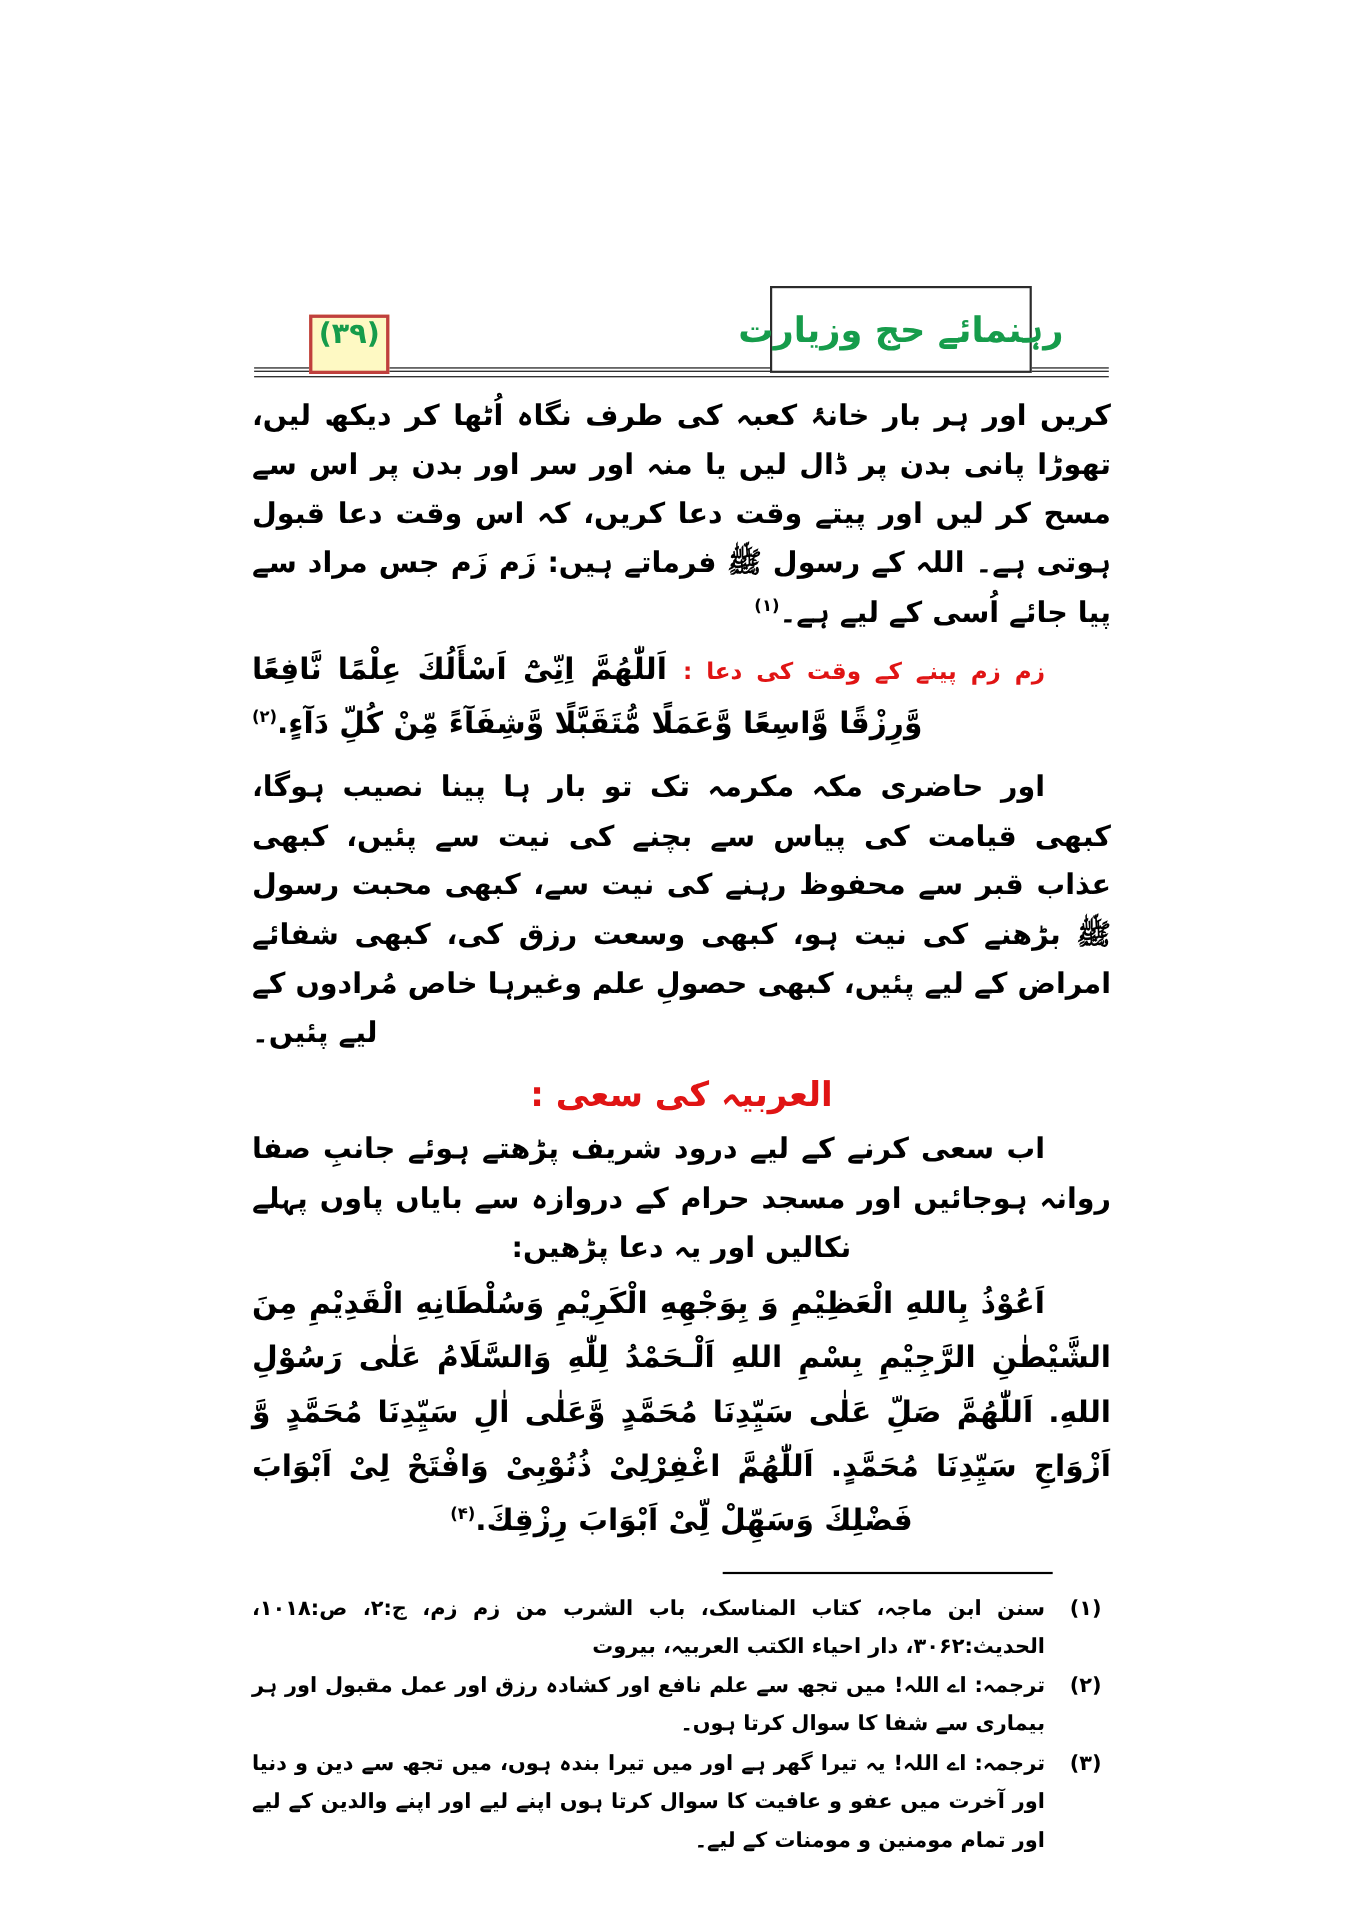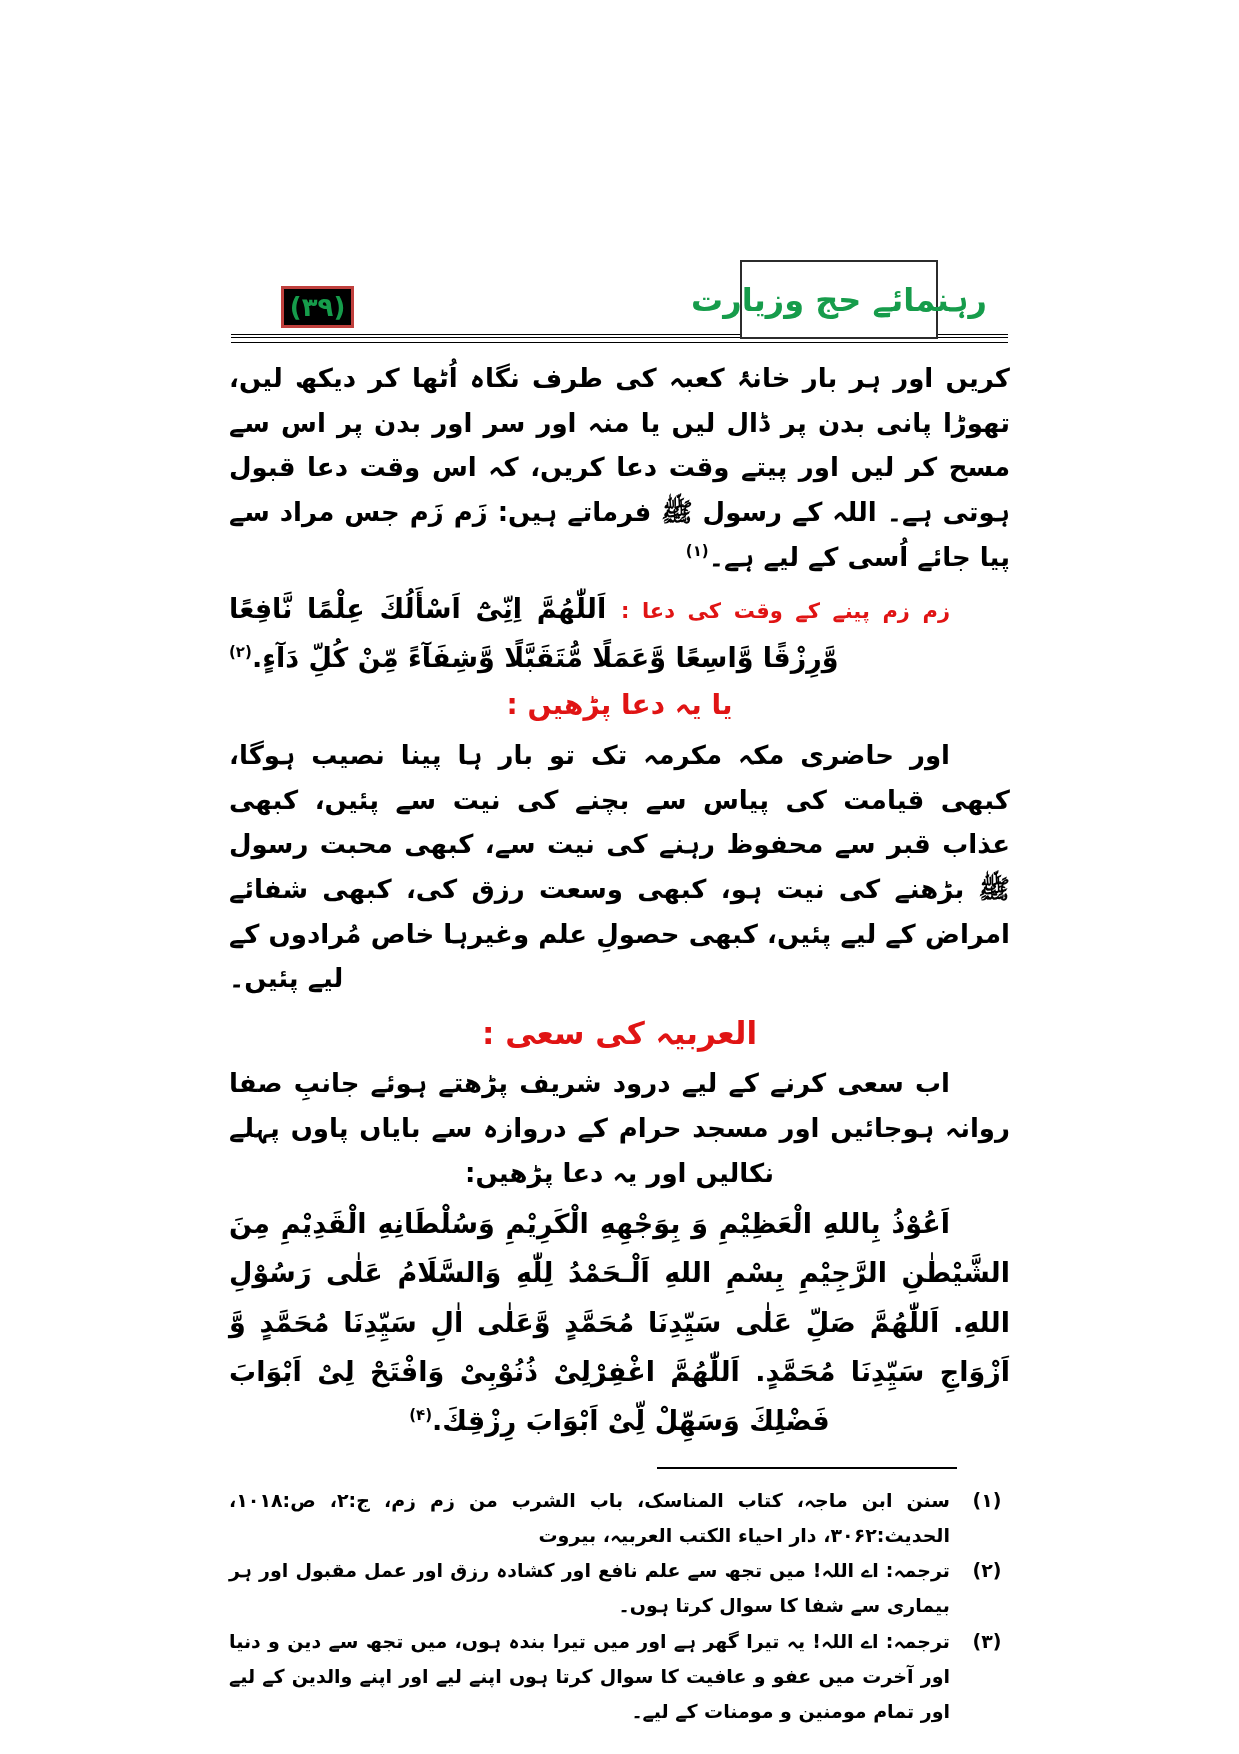--- a/index.html
+++ b/index.html
@@ -39,36 +39,36 @@
   }
   .rule-triple::after{
     content:"";
     position:absolute;
     left:0; right:0; top:2.2px;
     border-top:1.6px solid #000;
   }
   .num-box{
     position:absolute;
     left:52px; top:26px;
-    width:73px; height:42px;
-    background:#000000;
+    width:73px; height:54px;
+    background:#fef9c3;
     border:3px solid var(--red_border,#c0403d);
     box-sizing:border-box;
-    display:flex; align-items:center; justify-content:center;
+    display:flex; justify-content:center;
     z-index:2;
   }
   .num-box span{
     color:var(--green,#169c4b);
     font-weight:bold;
     font-size:26px;
   }
   .title-box{
     position:absolute;
     right:72px; top:0;
-    width:198px; height:79px;
+    width:238px; height:79px;
     background:#fff;
     border:2.5px solid #2b2b2b;
     box-sizing:border-box;
     display:flex; align-items:center; justify-content:center;
     z-index:2;
   }
   .title-box span{
     color:var(--green,#169c4b);
     font-weight:bold;
     font-size:32px;
@@ -142,21 +142,20 @@
       </div>
       <div class="title-box">
         <span>رہنمائے حج وزیارت</span>
       </div>
     </header>
 
     <p class="urdu"><span>کریں اور ہر بار خانۂ کعبہ کی طرف نگاہ اُٹھا کر دیکھ لیں، تھوڑا پانی بدن پر ڈال لیں یا منہ اور سر اور بدن پر اس سے مسح کر لیں اور پیتے وقت دعا کریں، کہ اس وقت دعا قبول ہوتی ہے۔ اللہ کے رسول ﷺ فرماتے ہیں: زَم زَم جس مراد سے پیا جائے اُسی کے لیے ہے۔</span><sup class="ref">(۱)</sup></p>
 
     <p class="dua indent last-left mt4"><span class="red inline-heading">زم زم پینے کے وقت کی دعا :</span> <span>اَللّٰهُمَّ اِنِّیْٓ اَسْأَلُكَ عِلْمًا نَّافِعًا وَّرِزْقًا وَّاسِعًا وَّعَمَلًا مُّتَقَبَّلًا وَّشِفَآءً مِّنْ كُلِّ دَآءٍ.</span><sup class="ref">(۲)</sup></p>
 
-    <p class="red sub-heading">یا یہ دعا پڑھیں :</p>
 
 
     <p class="urdu indent last-left mt8">اور حاضری مکہ مکرمہ تک تو بار ہا پینا نصیب ہوگا، کبھی قیامت کی پیاس سے بچنے کی نیت سے پئیں، کبھی عذاب قبر سے محفوظ رہنے کی نیت سے، کبھی محبت رسول ﷺ بڑھنے کی نیت ہو، کبھی وسعت رزق کی، کبھی شفائے امراض کے لیے پئیں، کبھی حصولِ علم وغیرہا خاص مُرادوں کے لیے پئیں۔</p>
 
     <h2 class="red section-heading">العربیہ کی سعی :</h2>
 
     <p class="urdu indent last-center">اب سعی کرنے کے لیے درود شریف پڑھتے ہوئے جانبِ صفا روانہ ہوجائیں اور مسجد حرام کے دروازہ سے بایاں پاوں پہلے نکالیں اور یہ دعا پڑھیں:</p>
 
     <p class="dua indent last-center mt4"><span>اَعُوْذُ بِاللهِ الْعَظِیْمِ وَ بِوَجْهِهِ الْكَرِیْمِ وَسُلْطَانِهِ الْقَدِیْمِ مِنَ الشَّیْطٰنِ الرَّجِیْمِ بِسْمِ اللهِ اَلْـحَمْدُ لِلّٰهِ وَالسَّلَامُ عَلٰی رَسُوْلِ اللهِ. اَللّٰهُمَّ صَلِّ عَلٰی سَیِّدِنَا مُحَمَّدٍ وَّعَلٰی اٰلِ سَیِّدِنَا مُحَمَّدٍ وَّ اَزْوَاجِ سَیِّدِنَا مُحَمَّدٍ. اَللّٰهُمَّ اغْفِرْلِیْ ذُنُوْبِیْ وَافْتَحْ لِیْ اَبْوَابَ فَضْلِكَ وَسَهِّلْ لِّیْ اَبْوَابَ رِزْقِكَ.</span><sup class="ref">(۴)</sup></p>
 

